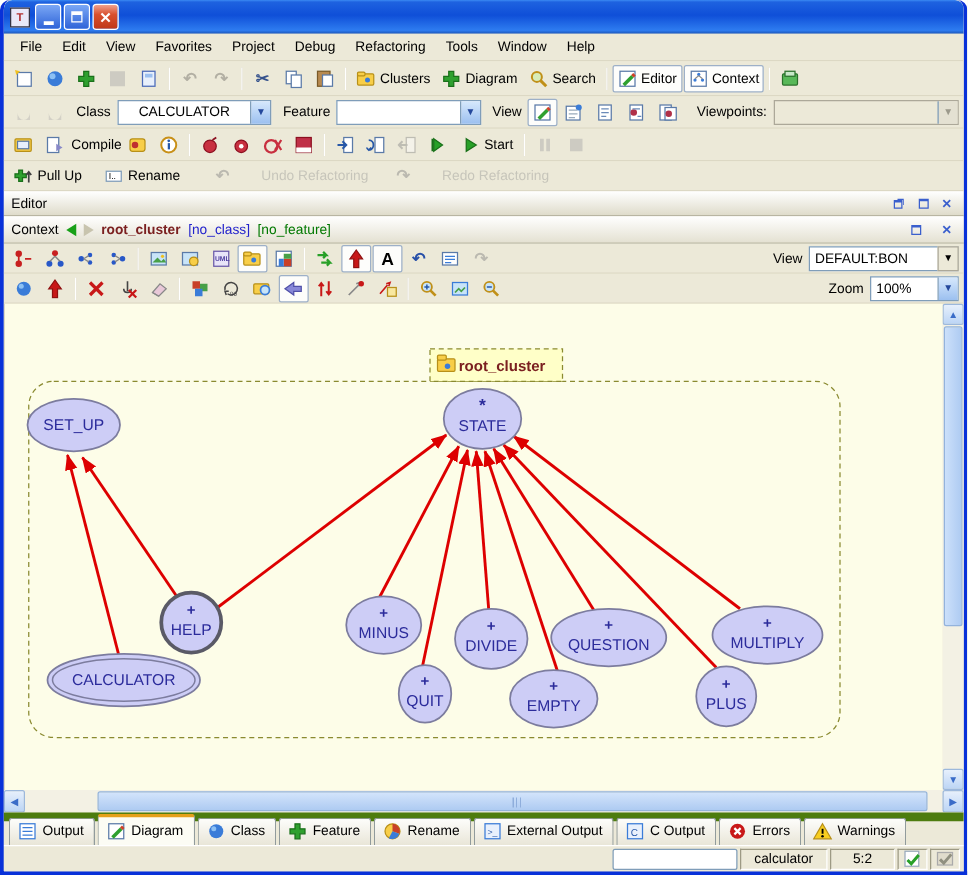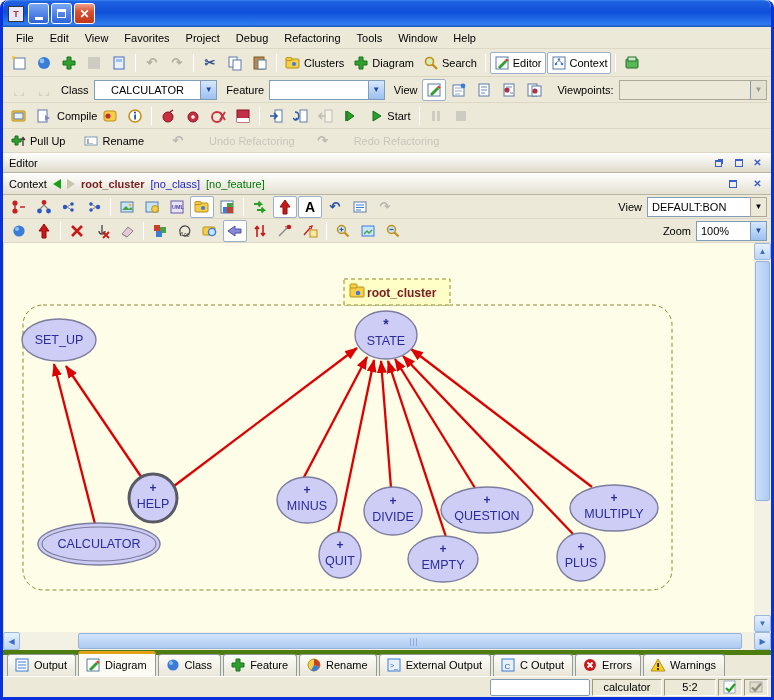--- a/index.html
+++ b/index.html
@@ -89,21 +89,21 @@
   .v-thumb { margin:1px 1px; height:240px; border-radius:2px;
     background:linear-gradient(90deg,#CCE0FA,#AECBF2); border:1px solid #93B3DC; }
   .h-track { flex:1; position:relative; }
   .h-thumb { position:absolute; left:58px; right:12px; top:1px; bottom:1px; border-radius:2px;
     background:linear-gradient(180deg,#D3E4FB,#AECBF2); border:1px solid #93B3DC; }
   .h-grip { position:absolute; left:50%; top:4px; width:8px; height:8px;
     background:repeating-linear-gradient(90deg,#8FAEDC 0 1px,transparent 1px 3px); }
 
   
   .tabbar { height:26px; flex:0 0 26px; background:#ECE9D8; display:flex; align-items:flex-end; padding:0 4px; gap:2px;
-    border-top:5px solid #4d7c0f; }
+    border-top:7px solid #4d7c0f; }
   .tab { display:flex; align-items:center; gap:4px; padding:3px 8px 4px 6px; height:22px;
     border:1px solid #919B9C; border-bottom:none; border-radius:3px 3px 0 0;
     background:linear-gradient(180deg,#FDFDFB,#E9E6D8); }
   .tab.active { height:25px; background:#FCFCF4; border-top:3px solid #E5A01A; font-weight:normal; }
 
   
   .statusbar { height:21px; flex:0 0 21px; background:#ECE9D8; display:flex; align-items:center; gap:2px; padding:0 3px;
     border-top:1px solid #fff; }
   .st-panel { height:17px; display:flex; align-items:center; justify-content:center; padding:0 8px;
     border:1px solid; border-color:#9D9A84 #FFF #FFF #9D9A84; }

